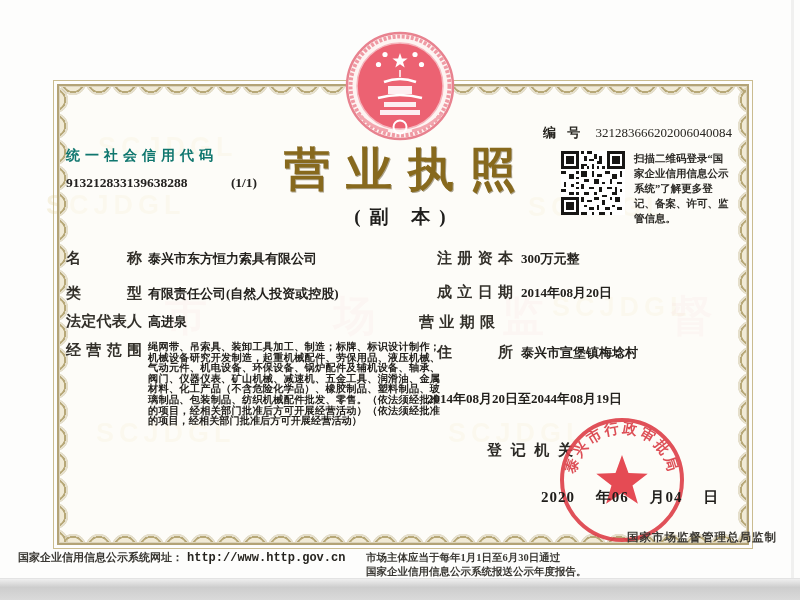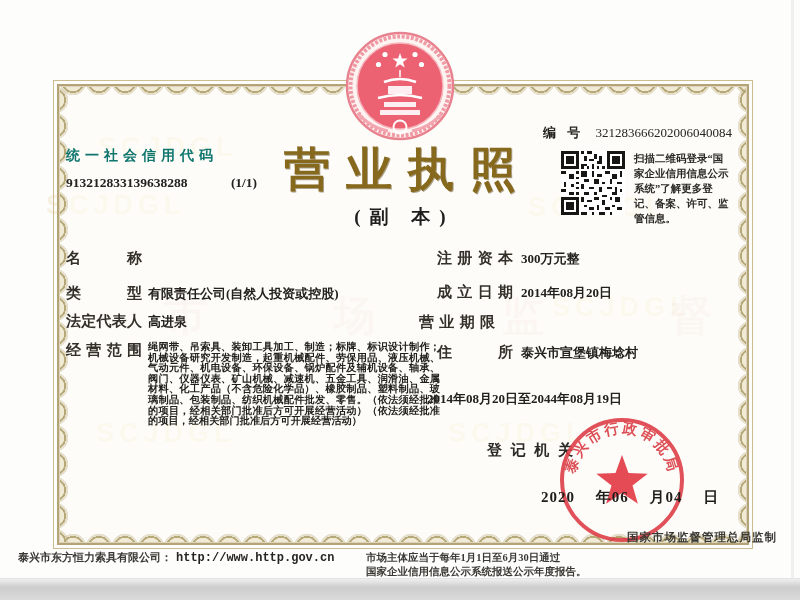--- a/index.html
+++ b/index.html
@@ -206,20 +206,21 @@
       <rect x="8" y="24" width="2" height="1"></rect>
         <rect x="12" y="24" width="1" height="1"></rect>
         <rect x="15" y="24" width="2" height="1"></rect>
         <rect x="19" y="24" width="1" height="1"></rect>
     </g>
   </svg>
   <div class="qr-caption">扫描二维码登录“国家企业信用信息公示系统”了解更多登记、备案、许可、监管信息。</div>
 
   <div class="row" style="left:66px;top:249px;">
     <span class="flabel">名称</span>
+    <span class="fvalue">泰兴市东方恒力索具有限公司</span>
   </div>
   <div class="row" style="left:66px;top:284px;">
     <span class="flabel">类型</span>
     <span class="fvalue">有限责任公司(自然人投资或控股)</span>
   </div>
   <div class="row" style="left:66px;top:341px;">
     <span class="flabel">经营范围</span>
     <span class="fvalue scope">绳网带、吊索具、装卸工具加工、制造；标牌、标识设计制作；机械设备研究开发制造，起重机械配件、劳保用品、液压机械、气动元件、机电设备、环保设备、锅炉配件及辅机设备、轴承、阀门、仪器仪表、矿山机械、减速机、五金工具、润滑油、金属材料、化工产品（不含危险化学品）、橡胶制品、塑料制品、玻璃制品、包装制品、纺织机械配件批发、零售。（依法须经批准的项目，经相关部门批准后方可开展经营活动）（依法须经批准的项目，经相关部门批准后方可开展经营活动）</span>
   </div>
   <div class="row" style="left:66px;top:312px;">
@@ -251,21 +252,21 @@
     <defs>
         <path id="sealArc" d="M 25,74 A 47,47 0 1 1 119,74" fill="none"></path>
       </defs>
     <text font-size="14.5" font-weight="bold" fill="#d93841" letter-spacing="2.5" font-family="Liberation Serif, serif">
       <textPath href="#sealArc" startOffset="50%" text-anchor="middle">泰兴市行政审批局</textPath>
     </text>
   </svg>
   <div class="reg-date">2020 　年06 　月04 　日</div>
 
   <div class="foot foot-left">
-    <span>泰兴市东方恒力索具有限公司：</span><span class="url">http://www.http.gov.cn</span>
+    <span>国家企业信用信息公示系统网址：</span><span class="url">http://www.http.gov.cn</span>
   </div>
   <div class="foot foot-mid">
     <div>市场主体应当于每年1月1日至6月30日通过</div>
     <div>国家企业信用信息公示系统报送公示年度报告。</div>
   </div>
   <div class="foot foot-right">国家市场监督管理总局监制</div>
 
   <div class="scan-right"></div>
   <div class="scan-bottom"></div>
 </div>

